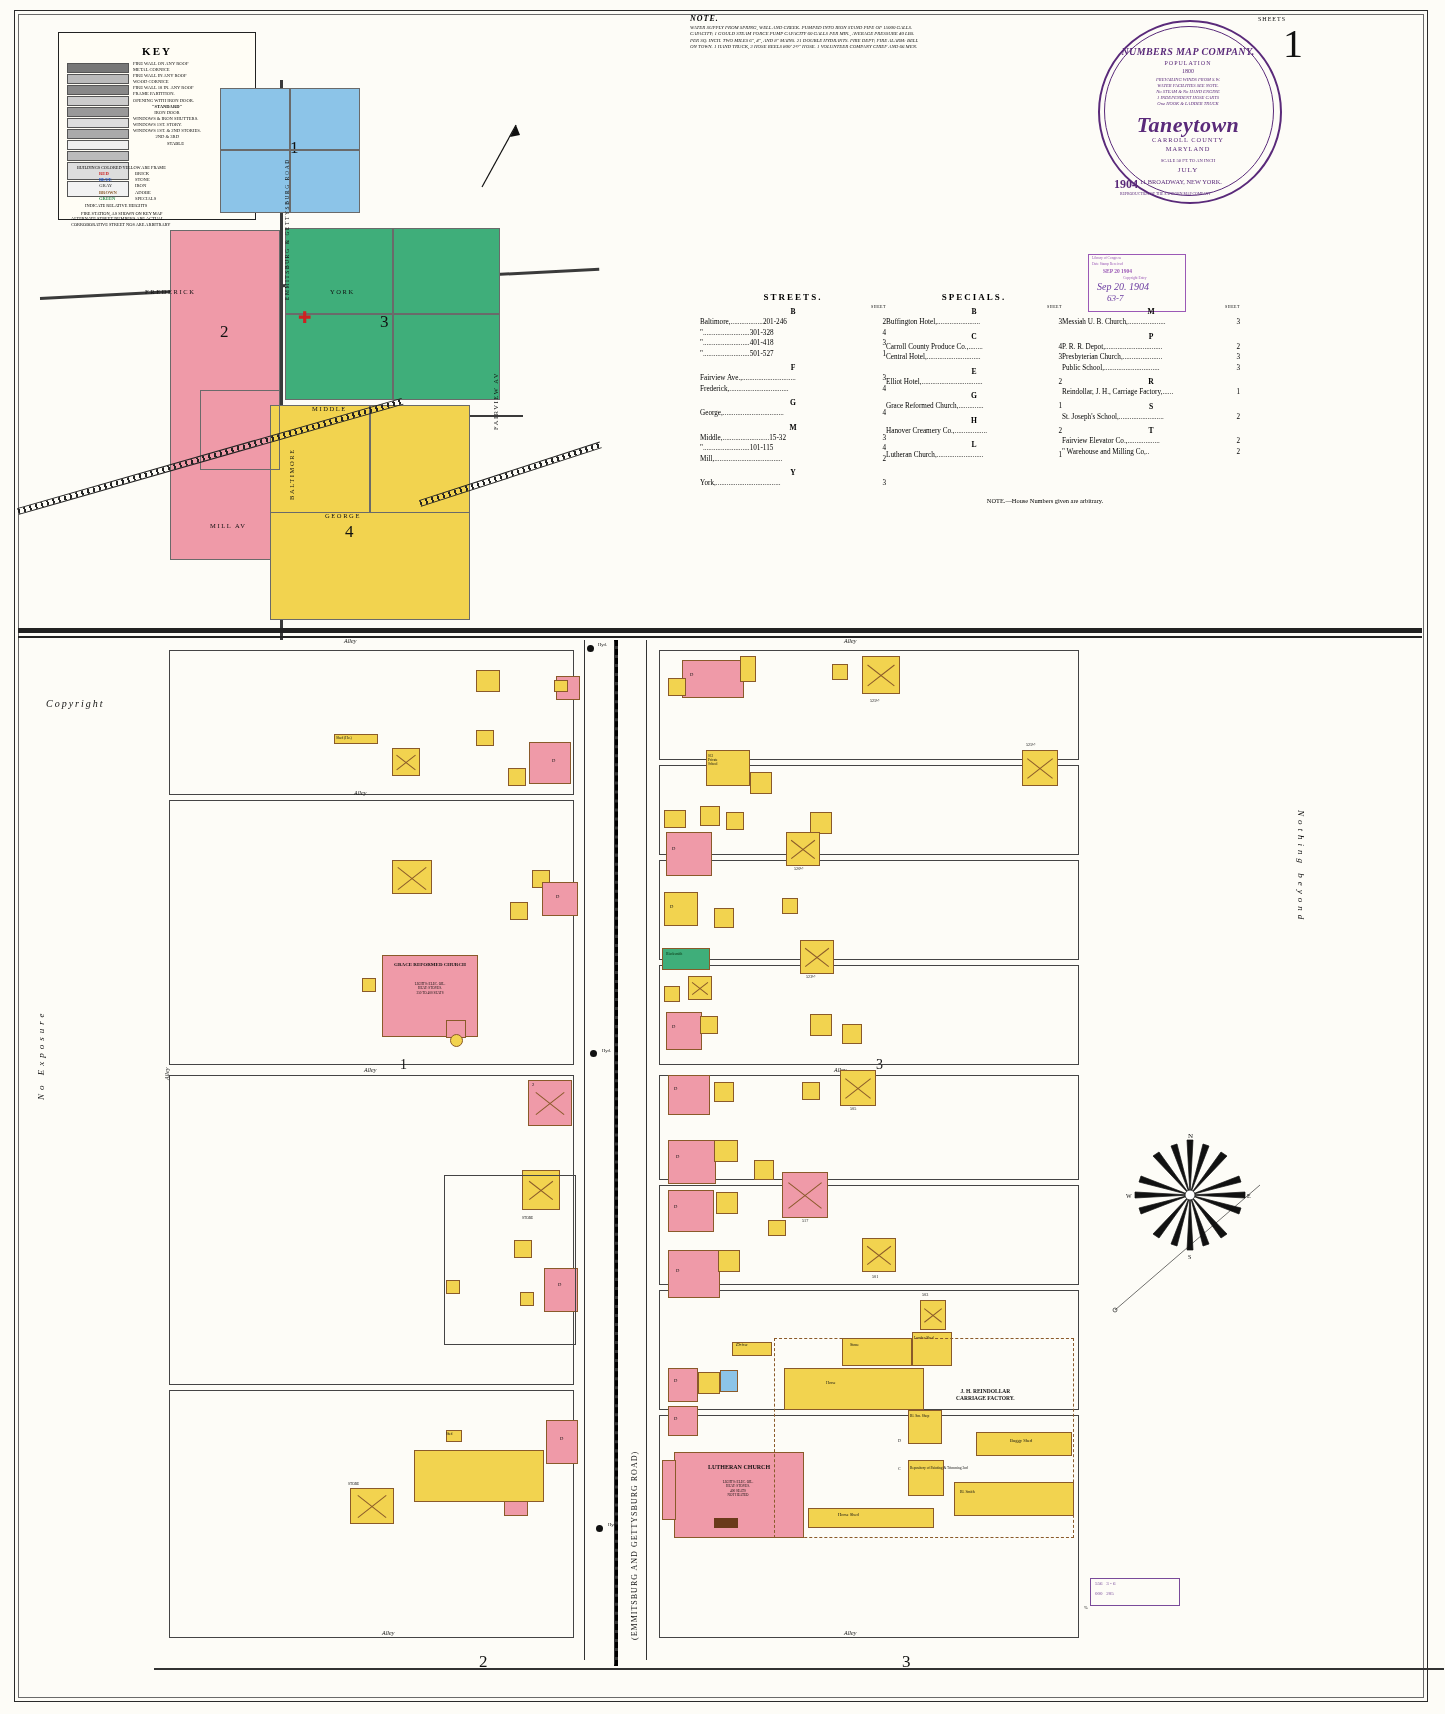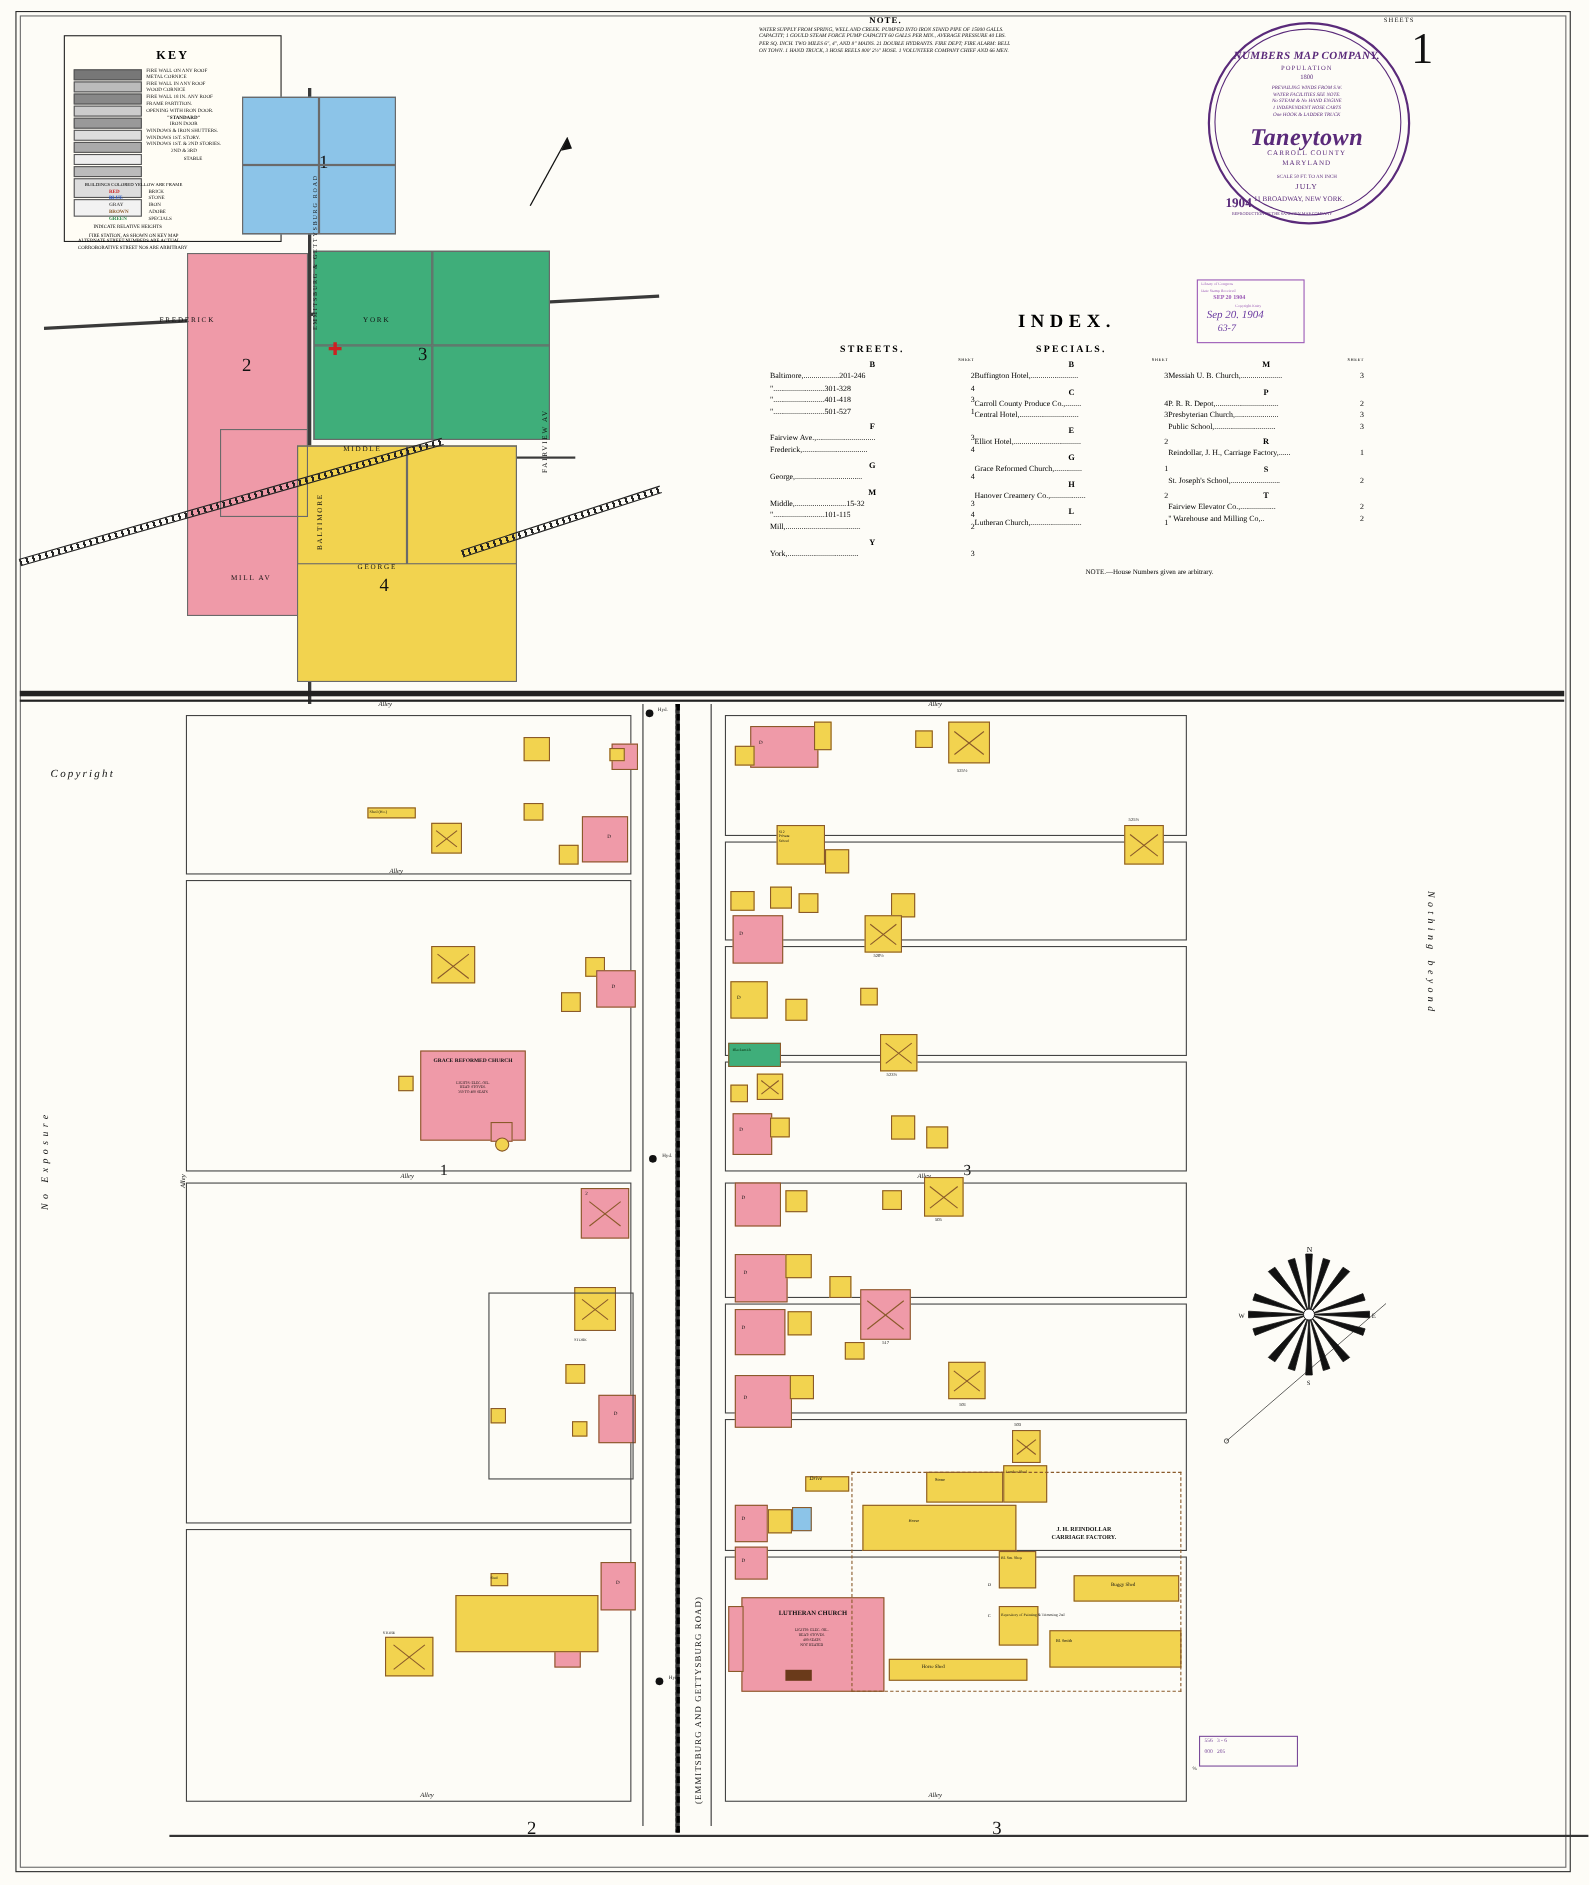--- a/index.html
+++ b/index.html
@@ -19,21 +19,21 @@
   #key-box .key-title{position:absolute;left:0;right:0;top:12px;text-align:center;font-size:11px;font-weight:bold;letter-spacing:2px;}
   #key-box .key-lines{position:absolute;left:74px;top:28px;font-size:4.6px;line-height:6.1px;color:#111;}
   #key-box .key-swatches{position:absolute;left:8px;top:28px;width:62px;}
   .ksw{height:8px;margin-bottom:1px;border:0.5px solid #555;}
   #key-box .key-colors{position:absolute;left:40px;top:138px;font-size:4.6px;line-height:6.2px;}
   #key-box .key-colors span{display:inline-block;}
   #key-box .key-foot{position:absolute;left:12px;top:170px;font-size:4.4px;line-height:5.6px;}
 
   
   #note-top{left:690px;top:14px;width:230px;}
-  #note-top .nt-title{text-align:center;font-size:8px;font-weight:bold;letter-spacing:1px;}
+  #note-top .nt-title{text-align:left;font-size:8px;font-weight:bold;font-style:italic;letter-spacing:1px;}
   #note-top .nt-body{font-size:4.9px;line-height:6.4px;font-style:italic;color:#111;margin-top:2px;}
 
   
   #seal{left:1098px;top:20px;width:180px;height:180px;}
   #seal .ring{position:absolute;left:0;top:0;width:180px;height:180px;border-radius:50%;border:2px solid #5a2a7a;}
   #seal .ring2{position:absolute;left:6px;top:6px;width:168px;height:168px;border-radius:50%;border:1px solid #5a2a7a;}
   #seal .co{position:absolute;left:0;right:0;top:26px;text-align:center;font-size:10px;font-weight:bold;color:#5a2a7a;font-style:italic;letter-spacing:0.4px;}
   #seal .pop{position:absolute;left:0;right:0;top:40px;text-align:center;font-size:6px;color:#5a2a7a;letter-spacing:1px;}
   #seal .popn{position:absolute;left:0;right:0;top:48px;text-align:center;font-size:6px;color:#5a2a7a;}
   #seal .facts{position:absolute;left:24px;top:57px;width:132px;font-size:4.6px;line-height:6px;color:#5a2a7a;font-style:italic;text-align:center;}
@@ -247,21 +247,20 @@
     <div class="km-st rotL" style="left:452px;top:370px;">FAIRVIEW  AV</div>
     <div class="km-st rotL" style="left:244px;top:240px;font-size:5.5px;">EMMITSBURG  &amp;  GETTYSBURG  ROAD</div>
 
     <svg class="abs" style="left:430px;top:55px;" width="60" height="80">
       <line x1="12" y1="72" x2="46" y2="10" stroke="#111" stroke-width="1.2"></line>
       <polygon points="46,10 40,22 50,20" fill="#111"></polygon>
     </svg>
   </div>
 
   <div class="abs" id="index">
-    <div class="idx-title">INDEX.</div>
     <div class="idx-cols">
       <div class="col col-streets">
         <div class="colhead">STREETS.</div>
         <div class="sheethead">SHEET</div>
         <div id="streets-body">
             <div class="grp">B</div>
             <div class="row">
               <span class="nm">Baltimore,..................201-246</span>
               <span class="pg">2</span>
             </div>

